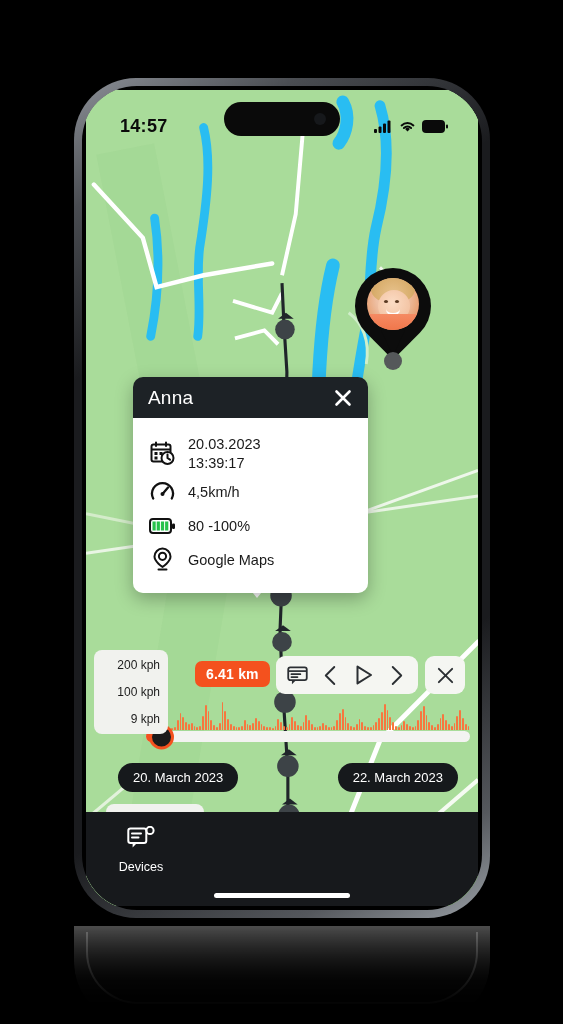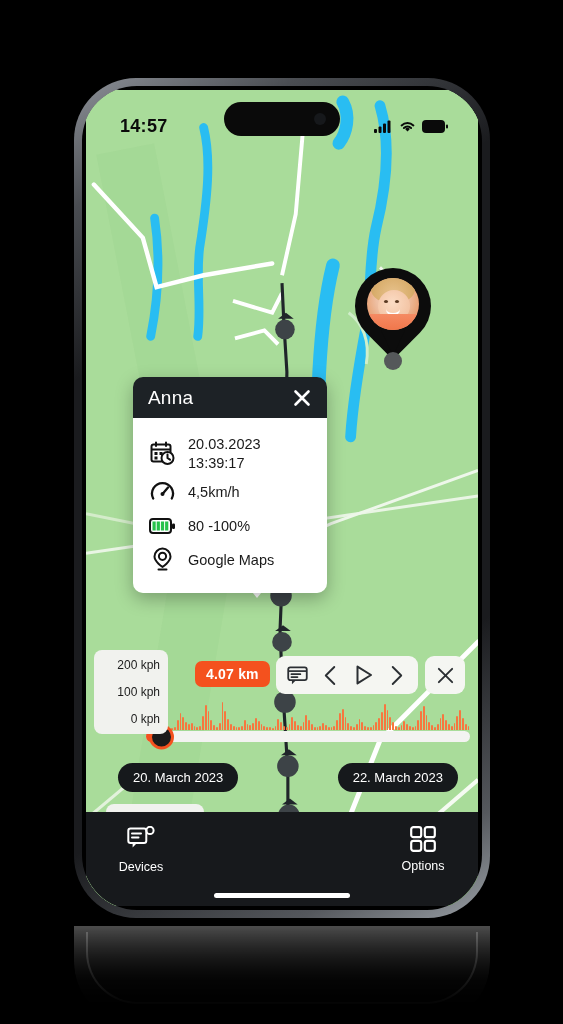--- a/index.html
+++ b/index.html
@@ -93,21 +93,21 @@
   .pin-photo .eye { position:absolute; width:4px; height:3px; border-radius:50%; background:#5a3a22; top:22px;}
   .pin-photo .eye.l{ left:17px;} .pin-photo .eye.r{ left:28px;}
   .pin-photo .smile{ position:absolute; left:19px; top:31px; width:14px; height:7px;
     border-bottom:3px solid #fff; border-radius: 0 0 14px 14px;}
   .pin-tip { position:absolute; left: 26px; top: 62px; width: 24px; height: 26px; }
   .pin-dot { position:absolute; left: 29px; top: 84px; width: 18px; height: 18px;
     background:#55585a; border-radius:50%; }
 
   
   .popup {
-    position: absolute; left: 47px; top: 287px; width: 194px; z-index: 30;
+    position: absolute; left: 47px; top: 287px; width: 235px; z-index: 30;
     border-radius: 10px; overflow: hidden;
     box-shadow: 0 6px 18px rgba(0,0,0,.28);
   }
   .popup-header {
     background: #1d2226; color: #fff; height: 41px;
     display: flex; align-items: center; justify-content: space-between;
     padding: 0 14px 0 15px;
   }
   .popup-title { font-size: 19px; font-weight: 400; letter-spacing: .2px; }
   .popup-close { width: 22px; height: 22px; display:flex; align-items:center; justify-content:center; cursor:pointer;}
@@ -487,24 +487,24 @@
             </div>
           <div class="chart-track">
             <div class="chart-progress" style="width: 6%;"></div>
             <div class="chart-handle"></div>
           </div>
         </div>
 
         <div class="axis-panel">
           <span>200 kph</span>
           <span>100 kph</span>
-          <span>0 kph</span>
-        </div>
-
-        <div class="dist-badge">4.07 km</div>
+          <span>9 kph</span>
+        </div>
+
+        <div class="dist-badge">6.41 km</div>
 
         <div class="playback">
           <div class="pb-group">
             <span class="pb-btn">
               <svg width="21" height="21" viewBox="0 0 22 22">
                 <rect x="1.3" y="2.5" width="19.4" height="13.4" rx="2.2" fill="none" stroke="#2b2f33" stroke-width="1.9"></rect>
                 <path d="M1.3 6.4 H20.7" stroke="#2b2f33" stroke-width="1.8"></path>
                 <path d="M4.6 9.6 H14 M4.6 12.6 H11" stroke="#2b2f33" stroke-width="1.8" stroke-linecap="round"></path>
                 <path d="M5.2 15.9 L5.2 20.2 L9.4 15.9 Z" fill="#2b2f33"></path>
               </svg>
@@ -555,29 +555,20 @@
                 <path d="M5.6 17 L5.6 21.4 L10 17 Z" fill="#fff"></path>
                 <circle cx="23" cy="4.4" r="3.6" fill="none" stroke="#fff" stroke-width="2"></circle>
               </svg>
             </span>
             <span class="nlabel">Devices</span>
           </div>
 
           <div class="nav-spacer"></div>
 
 
-          <div class="nav-item">
-            <svg width="26" height="26" viewBox="0 0 26 26">
-              <rect x="1.2" y="1.2" width="10" height="10" rx="2.3" fill="none" stroke="#fff" stroke-width="2.2"></rect>
-              <rect x="14.8" y="1.2" width="10" height="10" rx="2.3" fill="none" stroke="#fff" stroke-width="2.2"></rect>
-              <rect x="1.2" y="14.8" width="10" height="10" rx="2.3" fill="none" stroke="#fff" stroke-width="2.2"></rect>
-              <rect x="14.8" y="14.8" width="10" height="10" rx="2.3" fill="none" stroke="#fff" stroke-width="2.2"></rect>
-            </svg>
-            <span class="nlabel">Options</span>
-          </div>
         </div>
 
 
         <div class="home-bar"></div>
 
       </div>
     </div>
   </div>
 
   <div class="reflection"></div>

